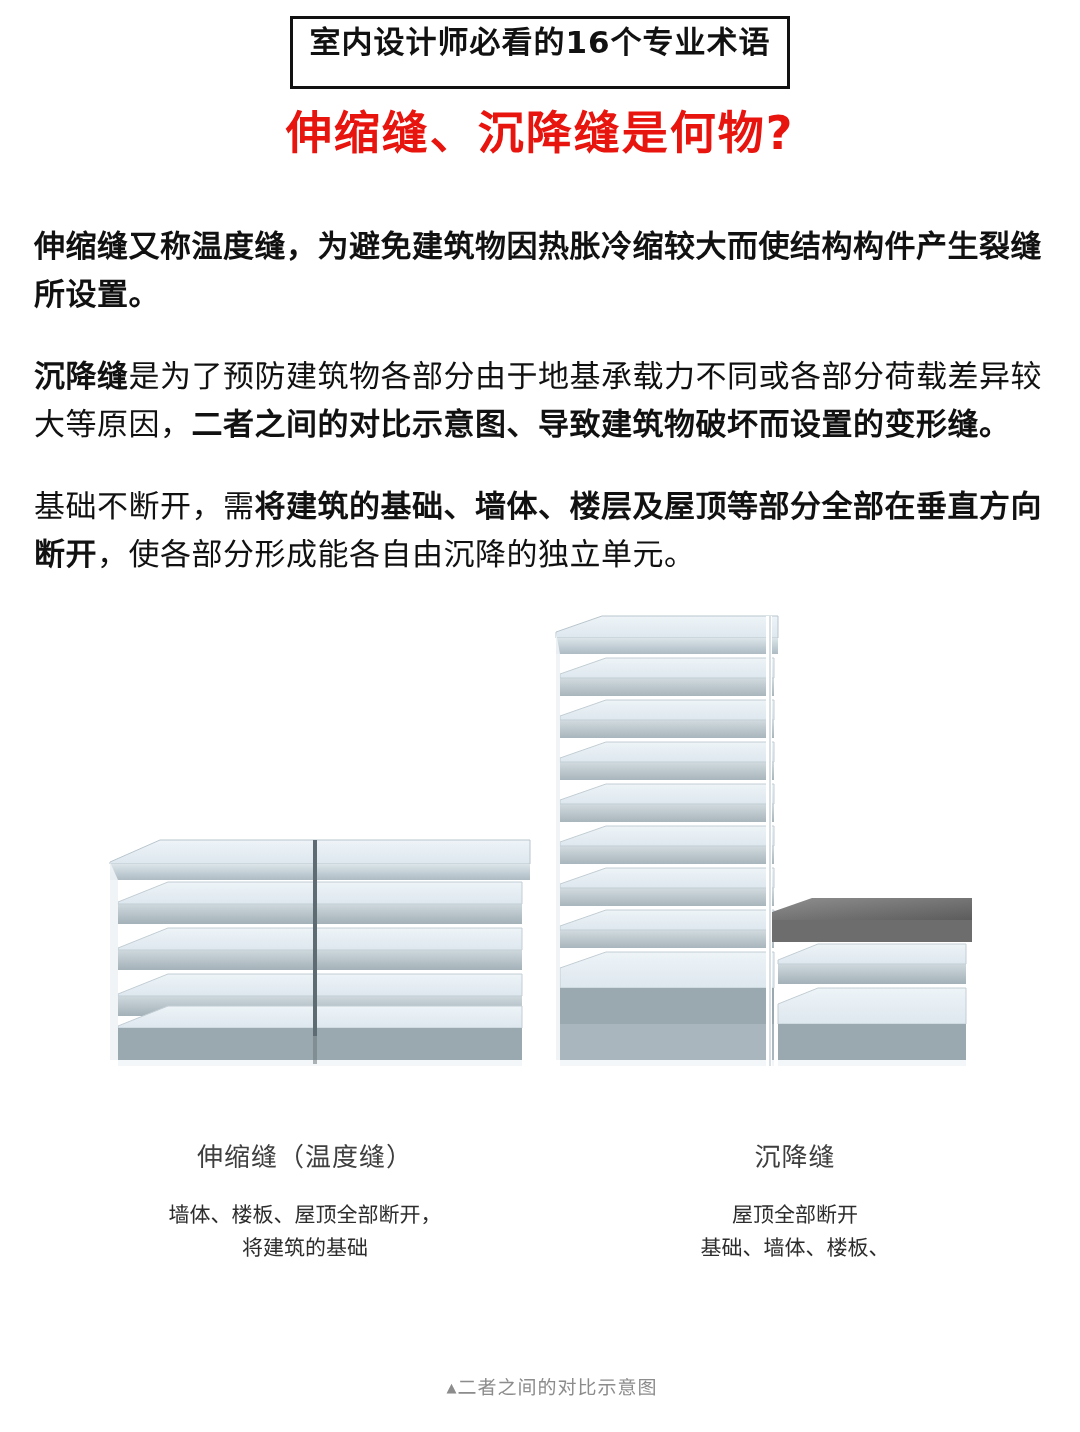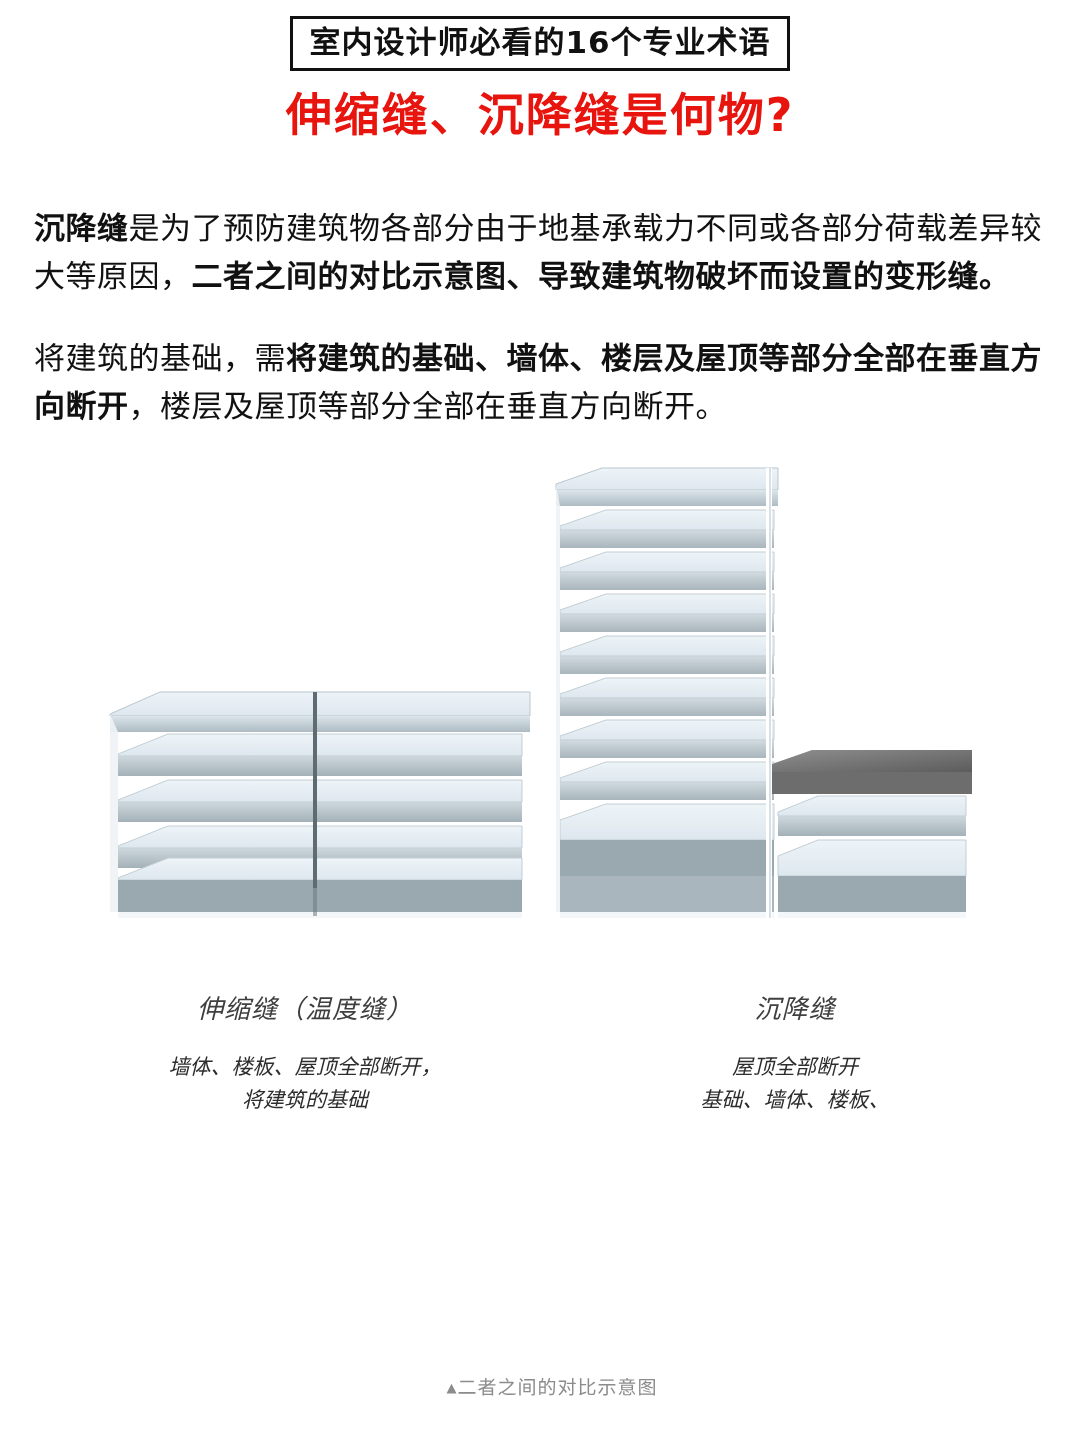--- a/index.html
+++ b/index.html
@@ -18,21 +18,21 @@
 
   
   .header-wrap {
     width: 100%;
     text-align: center;
     padding-top: 16px;
   }
   .badge {
     display: inline-block;
     border: 3px solid #111111;
-    padding: 6px 16px 9px 16px;
+    padding: 6px 16px 27px 16px;
     font-size: 31px;
     font-weight: 700;
     letter-spacing: 1px;
     line-height: 1.1;
     color: #111111;
     background: #ffffff;
     font-family: "DejaVu Sans", "Liberation Sans", sans-serif;
   }
   .main-title {
     margin-top: 18px;
@@ -75,21 +75,20 @@
     position: relative;
     width: 1080px;
     margin-top: 4px;
     height: 170px;
   }
   .cap-block {
     position: absolute;
     text-align: center;
     color: #3b3b3b;
     font-family: "DejaVu Sans", "Liberation Sans", sans-serif;
-    font-style: italic;
   }
   .cap-title {
     font-size: 26px;
     letter-spacing: 1px;
     margin-bottom: 26px;
     color: #3f3f3f;
   }
   .cap-line {
     font-size: 21px;
     line-height: 1.55;
@@ -114,27 +113,30 @@
 </head>
 <body>
 
 <div class="header-wrap">
   <div class="badge">室内设计师必看的16个专业术语</div>
   <div class="main-title">伸缩缝、沉降缝是何物?</div>
 </div>
 
 <div class="body-copy">
 
+  <p class="para bold-all">
+    <span class="b">伸缩缝又称温度缝，为避免建筑物因热胀冷缩较大而使结构构件产生裂缝所设置。</span>
+  </p>
 
   <p class="para">
     <span class="b">沉降缝</span><span class="n">是为了预防建筑物各部分由于地基承载力不同或各部分荷载差异较大等原因，</span><span class="b">二者之间的对比示意图、导致建筑物破坏而设置的变形缝。</span>
   </p>
 
   <p class="para">
-    <span class="n">将建筑的基础，需</span><span class="b">将建筑的基础、墙体、楼层及屋顶等部分全部在垂直方向断开</span><span class="n">，楼层及屋顶等部分全部在垂直方向断开。</span>
+    <span class="n">基础不断开，需</span><span class="b">将建筑的基础、墙体、楼层及屋顶等部分全部在垂直方向断开</span><span class="n">，使各部分形成能各自由沉降的独立单元。</span>
   </p>
 
 </div>
 
 <div class="illustration">
   <svg class="bldg" width="1080" height="520" viewBox="0 0 1080 520" xmlns="http://www.w3.org/2000/svg" aria-hidden="true">
     <defs>
       <linearGradient id="slabTop" x1="0" y1="0" x2="0" y2="1">
         <stop offset="0%" stop-color="#eef4f8"></stop>
         <stop offset="100%" stop-color="#dde7ee"></stop>

